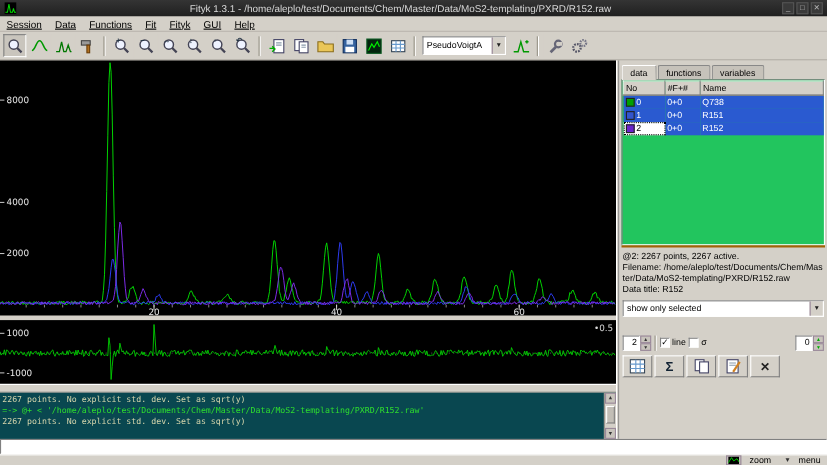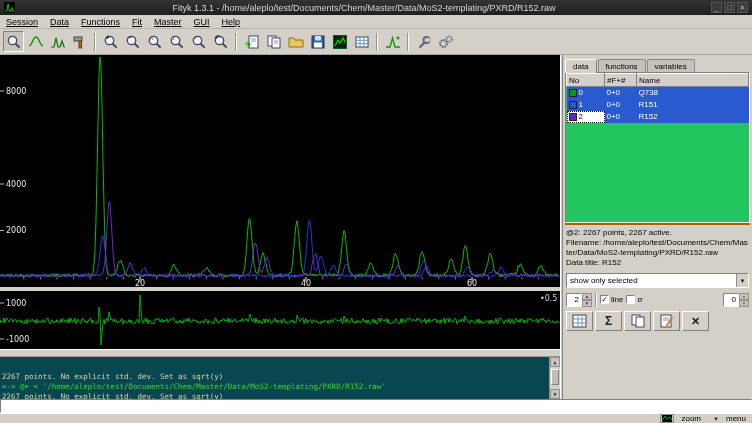--- a/index.html
+++ b/index.html
@@ -39,21 +39,21 @@
   
   .content { flex:0 0 344px; display:flex; }
   .left { width:560px; display:flex; flex-direction:column; }
   .vsash { width:3px; background:#d4d0c8; border-left:1px solid #fff; border-right:1px solid #888; }
   svg.plot { display:block; background:#000; }
   .hsash { height:4px; background:#d4d0c8; }
   .hsash.tall { height:8px; border-top:1px solid #fff; border-bottom:1px solid #9a968e; }
 
   
   .console { height:42px; background:#094750; position:relative; overflow:hidden;
-             font-family:"DejaVu Sans Mono", monospace; font-size:7.5px; line-height:10px; padding:15px 12px 1px 2px; }
+             font-family:"DejaVu Sans Mono", monospace; font-size:7.5px; line-height:10px; padding:1px 12px 1px 2px; }
   .console .ln { white-space:nowrap; }
   .cscroll { position:absolute; right:0; top:0; bottom:0; width:11px; background:#d4d0c8; border-left:1px solid #9a968e; }
   .cscroll .thumb { position:absolute; left:1px; right:1px; top:12px; height:16px; background:#c2beb6;
                     border:1px solid; border-color:#fff #808080 #808080 #fff; }
   .cscroll .arr { position:absolute; left:0; right:0; height:10px; background:#c8c4bc; border:1px solid #989;
                   font-size:5px; text-align:center; line-height:9px; color:#333; }
 
   
   .sidebar { flex:1; display:flex; flex-direction:column; background:#d4d0c8; padding:1px 2px; }
   .tabs { height:16px; display:flex; align-items:flex-end; gap:1px; }
@@ -63,21 +63,21 @@
   .table-wrap { height:151px; background:#22c55e; border:1px solid; border-color:#808080 #fff #fff #808080; overflow:hidden; }
   table.grid { border-collapse:collapse; width:100%; font-size:8px; }
   table.grid th { font-weight:normal; background:#d4d0c8; border:1px solid; text-align:left;
                   border-color:#fff #808080 #808080 #fff; padding:0 2px; height:13px; }
   table.grid td { height:12px; padding:0 2px; white-space:nowrap; }
   tr.sel td { background:#2a5ad0; color:#fff; }
   .nocell { display:flex; align-items:center; gap:2px; }
   .swatch { width:8px; height:8px; border:1px solid #222; flex:0 0 auto; }
   td.focused { background:#fff !important; color:#000 !important; outline:1px dotted #000; outline-offset:-1px; }
   .info { padding:3px 1px 2px; font-size:8px; line-height:10px; word-break:break-all; border-top:2px solid #a16207; }
-  .side-combo { margin:3px 1px 2px; height:15px; }
+  .side-combo { margin:3px 1px 14px; height:15px; }
   .ctrl-row { height:19px; display:flex; align-items:center; gap:3px; padding:0 1px; }
   .spin { display:flex; height:14px; }
   .spin .sval { width:16px; background:#fff; border:1px solid; border-color:#808080 #fff #fff #808080;
                 font-size:8px; text-align:right; padding:1px 2px 0 0; }
   .spin .sarr { width:10px; display:flex; flex-direction:column; }
   .spin .sarr span { flex:1; background:#c8c4bc; border:1px solid #989; font-size:4.5px; line-height:5px; text-align:center; color:#333; }
   .spin.green .sarr span { color:#0a0; }
   .vr { width:2px; height:14px; border-left:1px solid #979387; border-right:1px solid #fff; }
   .chk { display:flex; align-items:center; gap:2px; font-size:8px; }
   .chk .box { width:9px; height:9px; background:#fff; border:1px solid; border-color:#808080 #fff #fff #808080;
@@ -114,21 +114,21 @@
     <span class="win-btn">_</span>
     <span class="win-btn">□</span>
     <span class="win-btn">✕</span>
   </div>
 
   <div class="menubar" id="menubar">
       <span class="menu-item">Session</span>
       <span class="menu-item">Data</span>
       <span class="menu-item">Functions</span>
       <span class="menu-item">Fit</span>
-      <span class="menu-item">Master</span>
+      <span class="menu-item">Fityk</span>
       <span class="menu-item">GUI</span>
       <span class="menu-item">Help</span>
     </div>
 
   <div class="toolbar">
     <button class="tb pressed">
       <svg width="16" height="16" viewBox="0 0 16 16">
           <circle cx="6.5" cy="6.5" r="4.2" fill="#eef2ff" stroke="#445" stroke-width="1.3"></circle>
           <line x1="9.6" y1="9.6" x2="13.6" y2="13.6" stroke="#445" stroke-width="2"></line>
         </svg>
@@ -230,20 +230,24 @@
     <button class="tb">
       <svg width="16" height="16" viewBox="0 0 16 16">
           <rect x="2" y="3" width="12" height="10" fill="#fff" stroke="#345"></rect>
           <line x1="2" y1="6.3" x2="14" y2="6.3" stroke="#69c"></line>
           <line x1="2" y1="9.6" x2="14" y2="9.6" stroke="#69c"></line>
           <line x1="6" y1="3" x2="6" y2="13" stroke="#69c"></line>
           <line x1="10" y1="3" x2="10" y2="13" stroke="#69c"></line>
         </svg>
     </button>
     <span class="tsep"></span>
+    <div class="combo">
+      <span class="cval">PseudoVoigtA</span>
+      <span class="cbtn">▼</span>
+    </div>
     <button class="tb">
       <svg width="16" height="16" viewBox="0 0 16 16">
           <path d="M1 13 L5 13 7.5 4 10 13 15 13" fill="none" stroke="#090" stroke-width="1.3"></path>
           <line x1="11.5" y1="4" x2="14.5" y2="4" stroke="#090" stroke-width="1.3"></line>
           <line x1="13" y1="2.5" x2="13" y2="5.5" stroke="#090" stroke-width="1.3"></line>
         </svg>
     </button>
     <span class="tsep"></span>
     <button class="tb">
       <svg width="16" height="16" viewBox="0 0 16 16">

